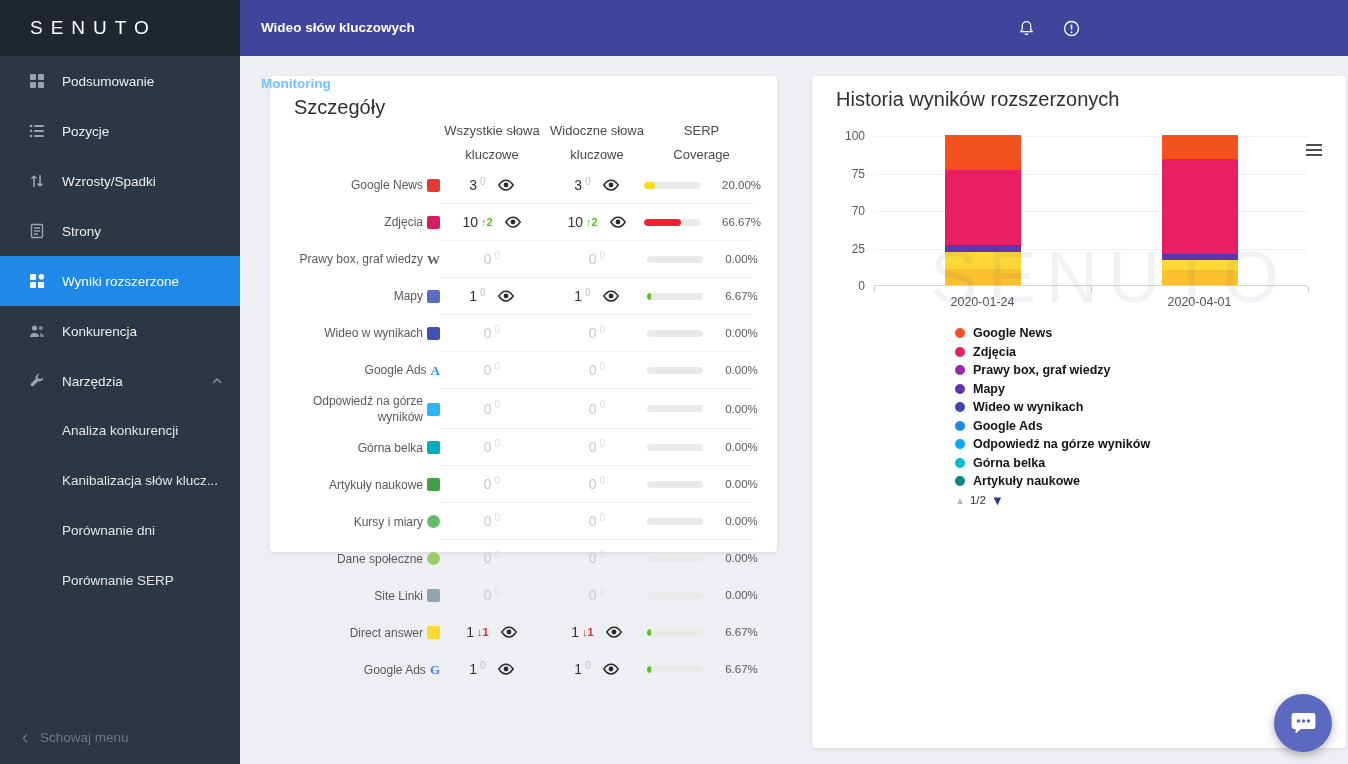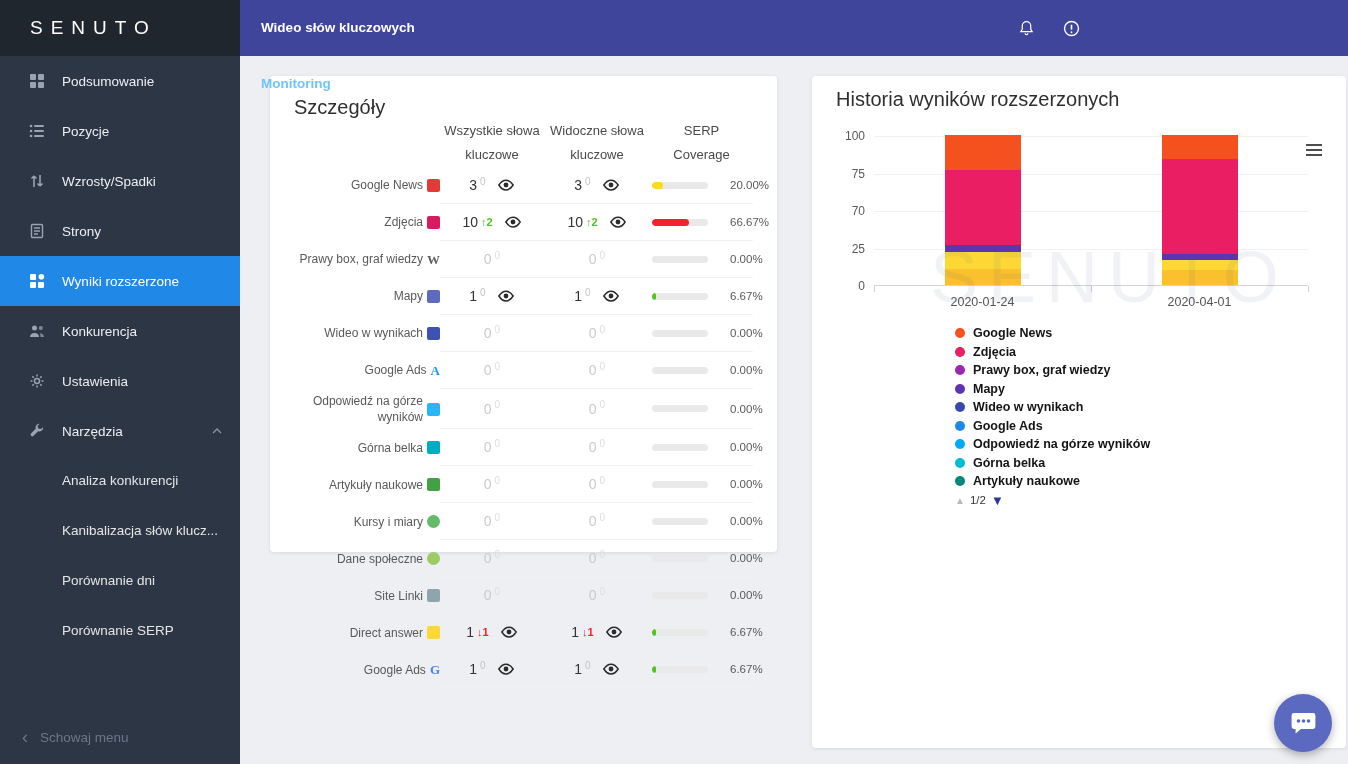--- a/index.html
+++ b/index.html
@@ -48,21 +48,21 @@
   .c-val { width:104px; display:flex; align-items:center; justify-content:center; border-bottom:1px solid #f1f1f1; }
   .c-val:nth-child(3) { width:106px; }
   .num { font-size:14px; font-weight:500; color:#333; }
   .delta { margin-left:3px; }
   .delta.none { font-size:10px; color:#c4c4c4; position:relative; top:-4px; }
   .delta.up { font-size:11px; font-weight:700; color:#52c41a; }
   .delta.down { font-size:11px; font-weight:700; color:#f5222d; }
   .eye { margin-left:11px; display:inline-flex; cursor:pointer; }
   .trow.dim .num { color:#cbcbcb; font-weight:400; }
   .trow.dim .delta.none { color:#dedede; }
-  .c-cov { width:103px; display:flex; align-items:center; justify-content:flex-start; border-bottom:1px solid #f1f1f1; padding-left:2px;gap:22px; }
+  .c-cov { width:103px; display:flex; align-items:center; justify-content:center; border-bottom:1px solid #f1f1f1; padding-left:2px;gap:22px; }
   .cov-bar { width:56px; height:7px; border-radius:4px; background:#e9e9e9; overflow:hidden; display:inline-flex; flex-shrink:0; }
   .cov-fill { height:7px; border-radius:4px; }
   .cov-text { font-size:11.5px; color:#595959; }
 
   
   .chart-menu { position:absolute; top:68px; right:24px; cursor:pointer; display:inline-flex; }
   .chart-plot { position:relative; margin:25px 14px 0 38px; height:150px; border-bottom:1px solid #d4d4d4; }
   .gridline { position:absolute; left:0; right:0; height:1px; background:#f0f0f0; }
   .ytick { position:absolute; right:calc(100% + 9px); transform:translateY(-50%); font-size:12px; color:#5a5a5a; }
   .bars { position:absolute; left:0; right:0; top:0; bottom:0; display:flex; justify-content:space-around; align-items:flex-end; }
@@ -184,31 +184,20 @@
           <svg width="16" height="16" viewBox="0 0 16 16">
             <g fill="currentColor">
               <circle cx="5.5" cy="5" r="2.5"></circle>
               <path d="M1 14c0-2.5 2-4 4.5-4s4.5 1.5 4.5 4z"></path>
               <circle cx="11.8" cy="5" r="2.1" opacity=".75"></circle>
               <path d="M11 10.2c2.3.1 4 1.7 4 3.8h-3.4z" opacity=".75"></path>
             </g>
           </svg>
         </span>
         <span class="slabel">Konkurencja</span>
-      </div>
-      <div class="side-item">
-        <span class="sicon">
-          <svg width="16" height="16" viewBox="0 0 16 16">
-            <g fill="none" stroke="currentColor" stroke-width="1.5">
-              <circle cx="8" cy="8" r="2.5"></circle>
-              <path d="M8 1.5v2M8 12.5v2M1.5 8h2M12.5 8h2M3.4 3.4l1.4 1.4M11.2 11.2l1.4 1.4M12.6 3.4l-1.4 1.4M4.8 11.2l-1.4 1.4"></path>
-            </g>
-          </svg>
-        </span>
-        <span class="slabel">Ustawienia</span>
       </div>
       <div class="side-item">
         <span class="sicon">
           <svg width="16" height="16" viewBox="0 0 16 16">
             <path d="M14.2 4.2a3.9 3.9 0 0 1-5.1 4L4.6 12.7a1.7 1.7 0 1 1-2.4-2.4l4.5-4.5a3.9 3.9 0 0 1 4-5.1L8.6 2.8l.5 2.6 2.6.5z" fill="currentColor"></path>
           </svg>
         </span>
         <span class="slabel">Narzędzia</span>
         <span class="chev">
           <svg width="10" height="6" viewBox="0 0 10 6">

